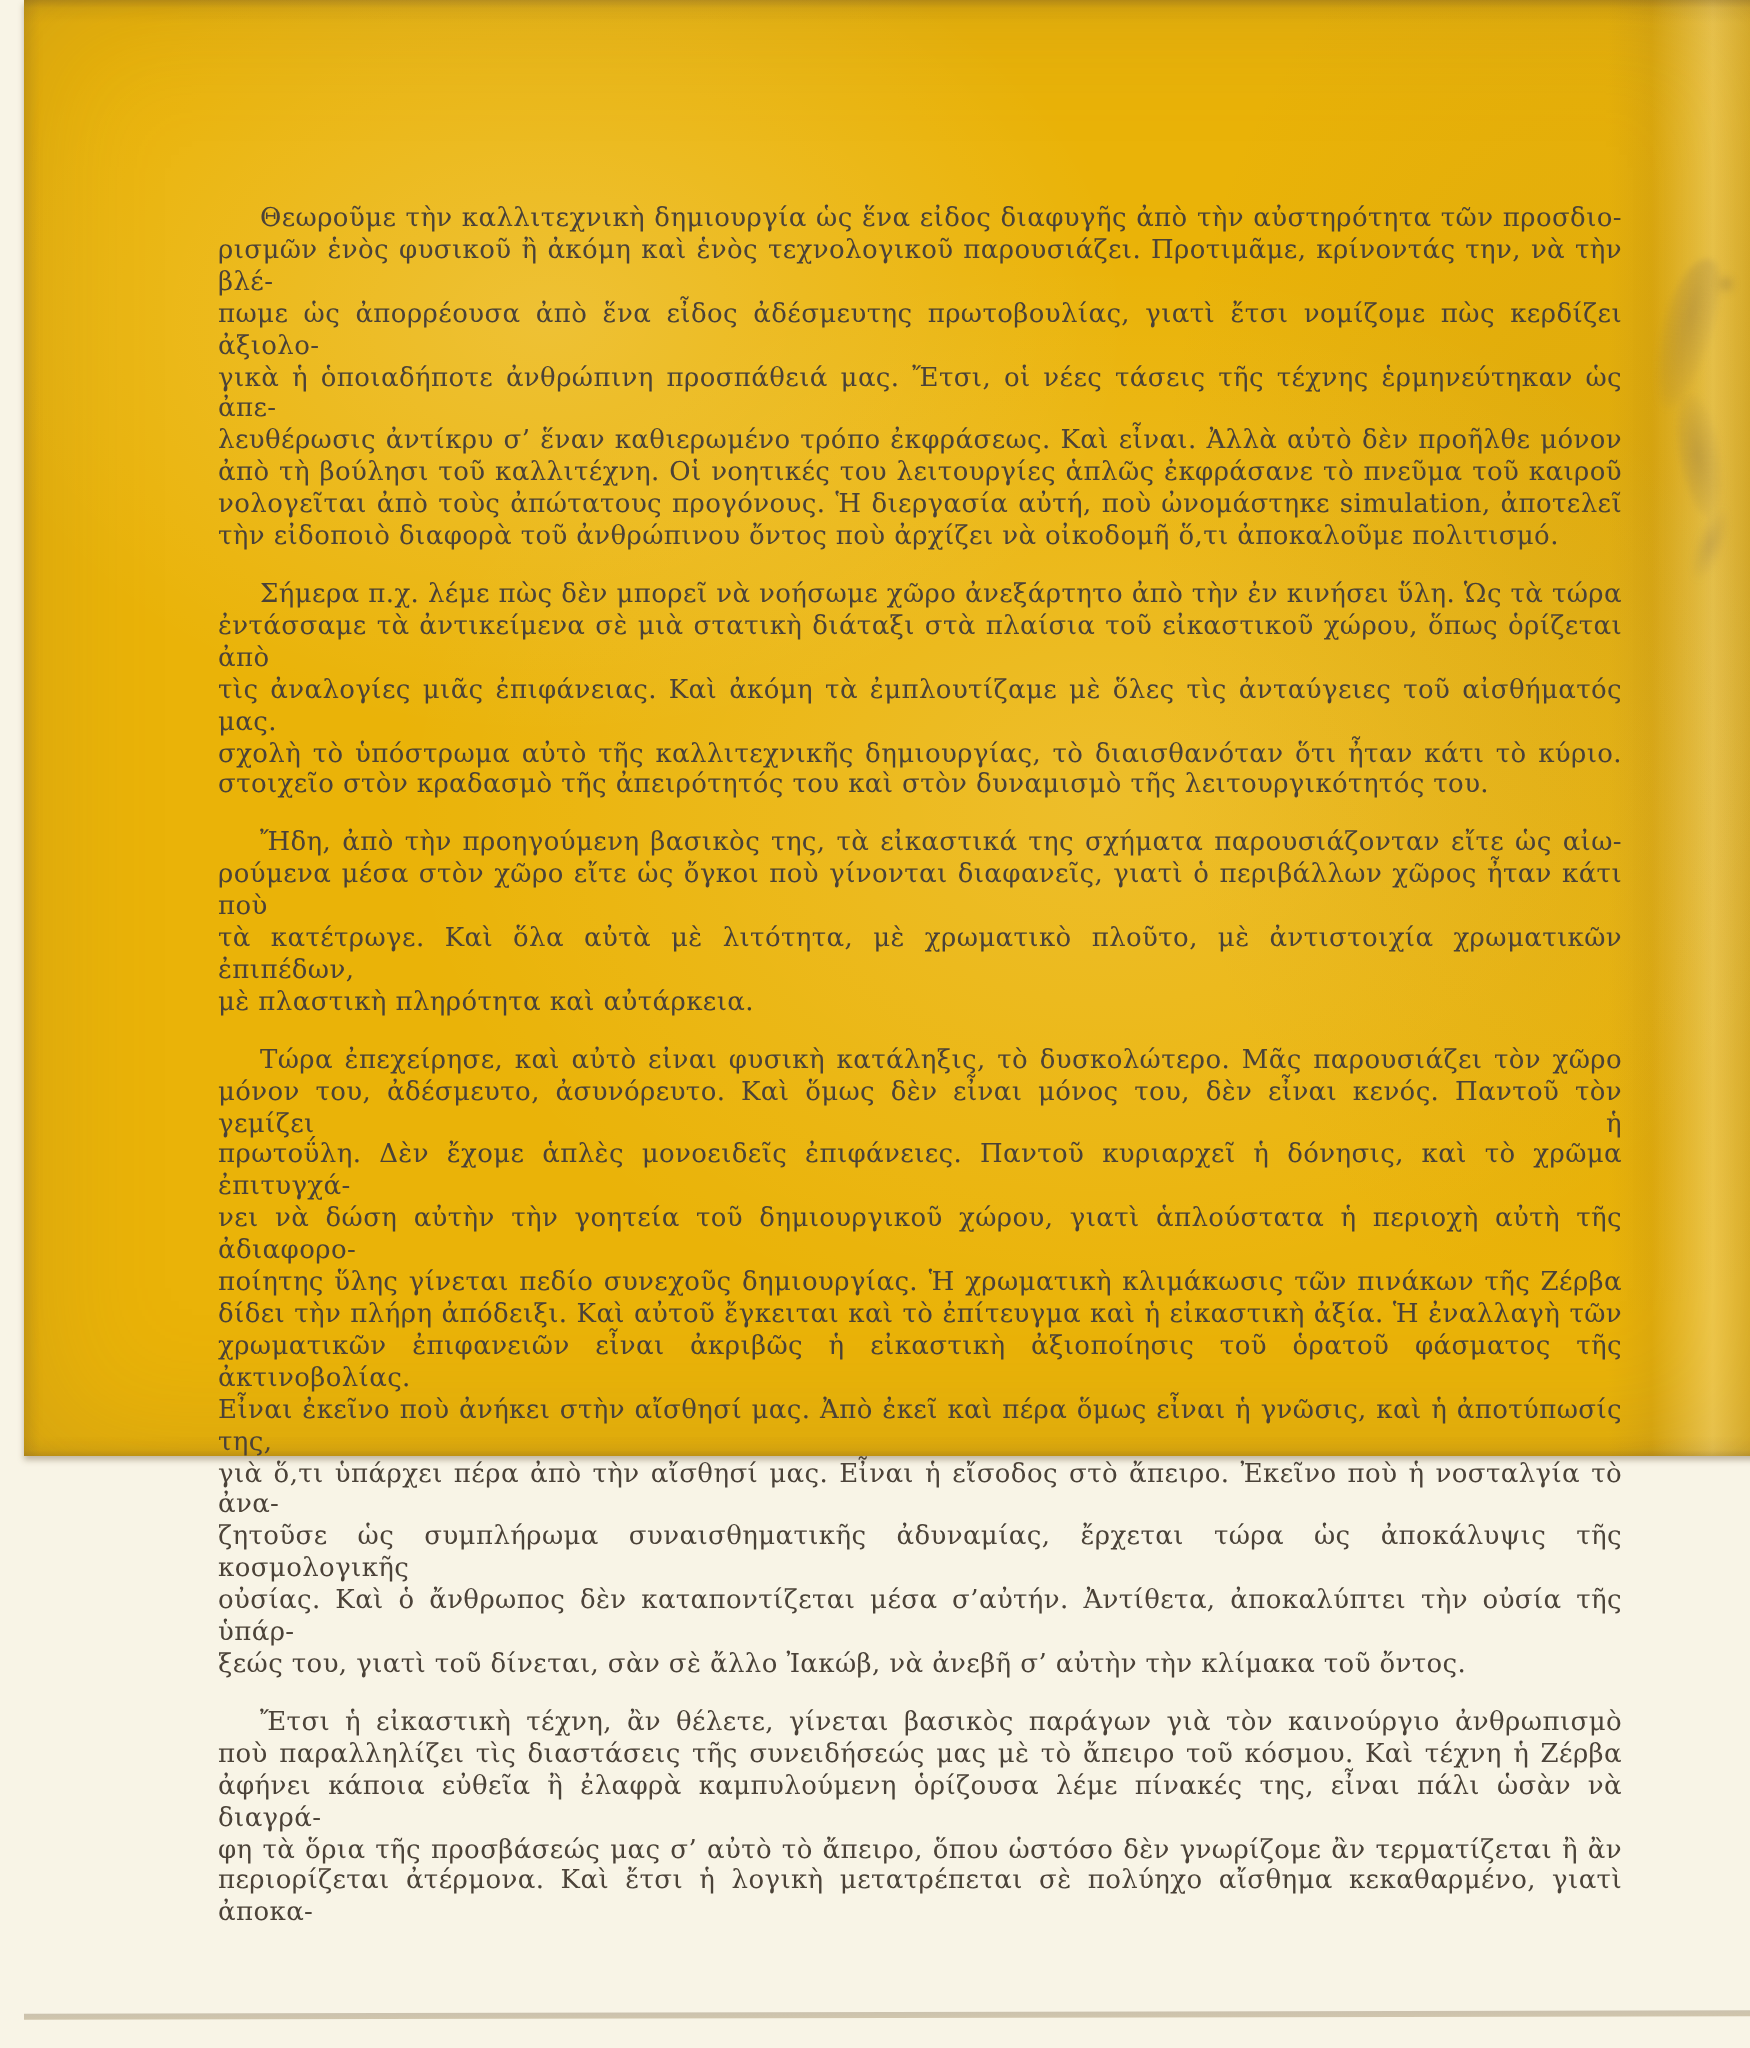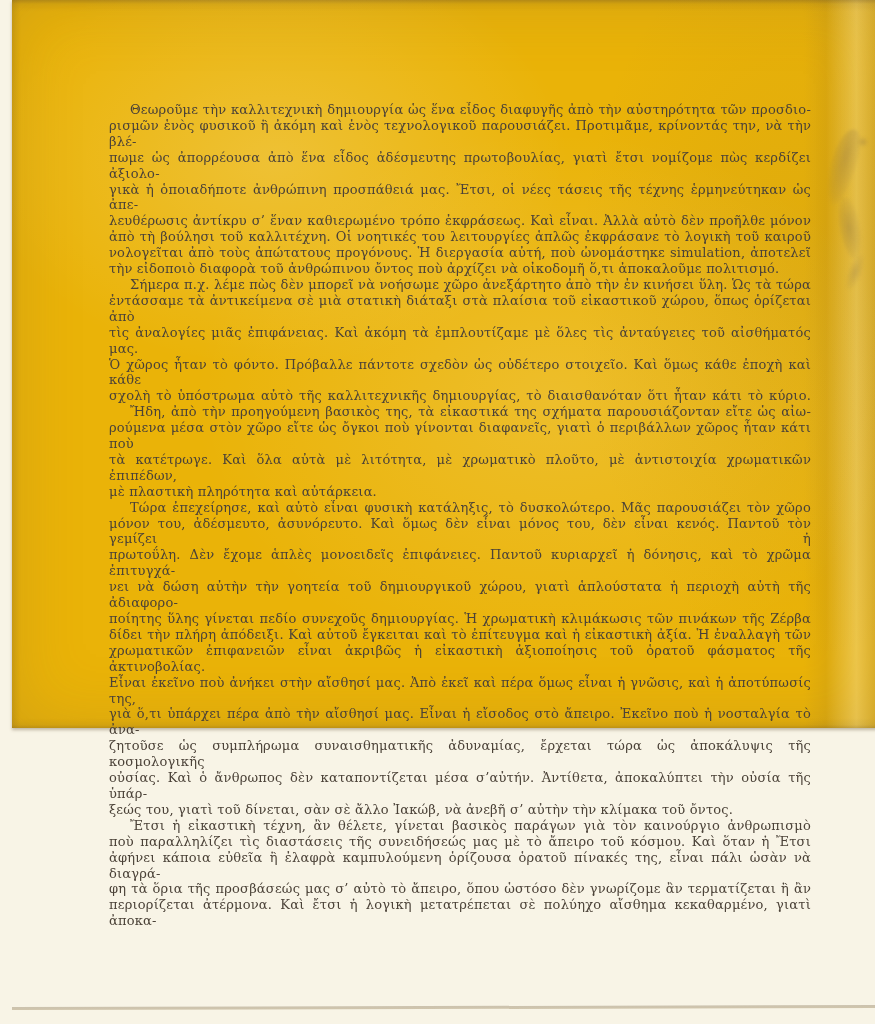--- a/index.html
+++ b/index.html
@@ -54,21 +54,21 @@
     border-radius:50%;
   }
   .text-block{
     position:absolute;left:97px;top:102px;width:702px;
     color:#4b4238;
     font-size:13px;
     line-height:15.9px;
     letter-spacing:0.2px;
   }
   .para{overflow:hidden;}
-  .para + .para{}
+  .para + .para{margin-top:13px;}
   .line{
     text-align:justify;
     text-align-last:justify;
     white-space:normal;
   }
   .line.first{text-indent:21px;}
   .line.last{text-align-last:left;}
   .bottom-edge{
     position:absolute;left:0;top:1006px;width:875px;height:3px;
     background:linear-gradient(180deg, rgba(100,78,45,0.30), rgba(160,140,100,0.45));
@@ -86,30 +86,30 @@
   <div class="stain stain-d"></div>
 
   <div class="text-block">
     <div id="paragraphs">
         <div class="para">
           <div class="line first">Θεωροῦμε τὴν καλλιτεχνικὴ δημιουργία ὡς ἕνα εἶδος διαφυγῆς ἀπὸ τὴν αὐστηρότητα τῶν προσδιο-</div>
           <div class="line">ρισμῶν ἑνὸς φυσικοῦ ἢ ἀκόμη καὶ ἑνὸς τεχνολογικοῦ παρουσιάζει. Προτιμᾶμε, κρίνοντάς την, νὰ τὴν βλέ-</div>
           <div class="line">πωμε ὡς ἀπορρέουσα ἀπὸ ἕνα εἶδος ἀδέσμευτης πρωτοβουλίας, γιατὶ ἔτσι νομίζομε πὼς κερδίζει ἀξιολο-</div>
           <div class="line">γικὰ ἡ ὁποιαδήποτε ἀνθρώπινη προσπάθειά μας. Ἔτσι, οἱ νέες τάσεις τῆς τέχνης ἑρμηνεύτηκαν ὡς ἀπε-</div>
           <div class="line">λευθέρωσις ἀντίκρυ σ’ ἕναν καθιερωμένο τρόπο ἐκφράσεως. Καὶ εἶναι. Ἀλλὰ αὐτὸ δὲν προῆλθε μόνον</div>
-          <div class="line">ἀπὸ τὴ βούλησι τοῦ καλλιτέχνη. Οἱ νοητικές του λειτουργίες ἁπλῶς ἐκφράσανε τὸ λογικὴ τοῦ καιροῦ</div>
+          <div class="line">ἀπὸ τὴ βούλησι τοῦ καλλιτέχνη. Οἱ νοητικές του λειτουργίες ἁπλῶς ἐκφράσανε τὸ πνεῦμα τοῦ καιροῦ</div>
           <div class="line">νολογεῖται ἀπὸ τοὺς ἀπώτατους προγόνους. Ἡ διεργασία αὐτή, ποὺ ὠνομάστηκε simulation, ἀποτελεῖ</div>
           <div class="line last">τὴν εἰδοποιὸ διαφορὰ τοῦ ἀνθρώπινου ὄντος ποὺ ἀρχίζει νὰ οἰκοδομῆ ὅ,τι ἀποκαλοῦμε πολιτισμό.</div>
         </div>
         <div class="para">
           <div class="line first">Σήμερα π.χ. λέμε πὼς δὲν μπορεῖ νὰ νοήσωμε χῶρο ἀνεξάρτητο ἀπὸ τὴν ἐν κινήσει ὕλη. Ὡς τὰ τώρα</div>
           <div class="line">ἐντάσσαμε τὰ ἀντικείμενα σὲ μιὰ στατικὴ διάταξι στὰ πλαίσια τοῦ εἰκαστικοῦ χώρου, ὅπως ὁρίζεται ἀπὸ</div>
           <div class="line">τὶς ἀναλογίες μιᾶς ἐπιφάνειας. Καὶ ἀκόμη τὰ ἐμπλουτίζαμε μὲ ὅλες τὶς ἀνταύγειες τοῦ αἰσθήματός μας.</div>
-          <div class="line">Ὁ χῶρος ἦταν τὸ φόντο. Πρόβαλλε πάντοτε σχεδὸν ὡς οὐδέτερο στοιχεῖο. Καὶ ὅμως κάθε ἐποχὴ καὶ κάθε</div>
           <div class="line">σχολὴ τὸ ὑπόστρωμα αὐτὸ τῆς καλλιτεχνικῆς δημιουργίας, τὸ διαισθανόταν ὅτι ἦταν κάτι τὸ κύριο.</div>
+          <div class="line last">στοιχεῖο στὸν κραδασμὸ τῆς ἀπειρότητός του καὶ στὸν δυναμισμὸ τῆς λειτουργικότητός του.</div>
         </div>
         <div class="para">
           <div class="line first">Ἤδη, ἀπὸ τὴν προηγούμενη βασικὸς της, τὰ εἰκαστικά της σχήματα παρουσιάζονταν εἴτε ὡς αἰω-</div>
           <div class="line">ρούμενα μέσα στὸν χῶρο εἴτε ὡς ὄγκοι ποὺ γίνονται διαφανεῖς, γιατὶ ὁ περιβάλλων χῶρος ἦταν κάτι ποὺ</div>
           <div class="line">τὰ κατέτρωγε. Καὶ ὅλα αὐτὰ μὲ λιτότητα, μὲ χρωματικὸ πλοῦτο, μὲ ἀντιστοιχία χρωματικῶν ἐπιπέδων,</div>
           <div class="line last">μὲ πλαστικὴ πληρότητα καὶ αὐτάρκεια.</div>
         </div>
         <div class="para">
           <div class="line first">Τώρα ἐπεχείρησε, καὶ αὐτὸ εἶναι φυσικὴ κατάληξις, τὸ δυσκολώτερο. Μᾶς παρουσιάζει τὸν χῶρο</div>
           <div class="line">μόνον του, ἀδέσμευτο, ἀσυνόρευτο. Καὶ ὅμως δὲν εἶναι μόνος του, δὲν εἶναι κενός. Παντοῦ τὸν γεμίζει ἡ</div>
@@ -119,22 +119,22 @@
           <div class="line">δίδει τὴν πλήρη ἀπόδειξι. Καὶ αὐτοῦ ἔγκειται καὶ τὸ ἐπίτευγμα καὶ ἡ εἰκαστικὴ ἀξία. Ἡ ἐναλλαγὴ τῶν</div>
           <div class="line">χρωματικῶν ἐπιφανειῶν εἶναι ἀκριβῶς ἡ εἰκαστικὴ ἀξιοποίησις τοῦ ὁρατοῦ φάσματος τῆς ἀκτινοβολίας.</div>
           <div class="line">Εἶναι ἐκεῖνο ποὺ ἀνήκει στὴν αἴσθησί μας. Ἀπὸ ἐκεῖ καὶ πέρα ὅμως εἶναι ἡ γνῶσις, καὶ ἡ ἀποτύπωσίς της,</div>
           <div class="line">γιὰ ὅ,τι ὑπάρχει πέρα ἀπὸ τὴν αἴσθησί μας. Εἶναι ἡ εἴσοδος στὸ ἄπειρο. Ἐκεῖνο ποὺ ἡ νοσταλγία τὸ ἀνα-</div>
           <div class="line">ζητοῦσε ὡς συμπλήρωμα συναισθηματικῆς ἀδυναμίας, ἔρχεται τώρα ὡς ἀποκάλυψις τῆς κοσμολογικῆς</div>
           <div class="line">οὐσίας. Καὶ ὁ ἄνθρωπος δὲν καταποντίζεται μέσα σ’αὐτήν. Ἀντίθετα, ἀποκαλύπτει τὴν οὐσία τῆς ὑπάρ-</div>
           <div class="line last">ξεώς του, γιατὶ τοῦ δίνεται, σὰν σὲ ἄλλο Ἰακώβ, νὰ ἀνεβῆ σ’ αὐτὴν τὴν κλίμακα τοῦ ὄντος.</div>
         </div>
         <div class="para">
           <div class="line first">Ἔτσι ἡ εἰκαστικὴ τέχνη, ἂν θέλετε, γίνεται βασικὸς παράγων γιὰ τὸν καινούργιο ἀνθρωπισμὸ</div>
-          <div class="line">ποὺ παραλληλίζει τὶς διαστάσεις τῆς συνειδήσεώς μας μὲ τὸ ἄπειρο τοῦ κόσμου. Καὶ ὅταν ἡ Ἔτσι</div>
-          <div class="line">ἀφήνει κάποια εὐθεῖα ἢ ἐλαφρὰ καμπυλούμενη ὁρίζουσα ὁρατοῦ πίνακές της, εἶναι πάλι ὡσὰν νὰ διαγρά-</div>
+          <div class="line">ποὺ παραλληλίζει τὶς διαστάσεις τῆς συνειδήσεώς μας μὲ τὸ ἄπειρο τοῦ κόσμου. Καὶ τέχνη ἡ Ζέρβα</div>
+          <div class="line">ἀφήνει κάποια εὐθεῖα ἢ ἐλαφρὰ καμπυλούμενη ὁρίζουσα λέμε πίνακές της, εἶναι πάλι ὡσὰν νὰ διαγρά-</div>
           <div class="line">φη τὰ ὅρια τῆς προσβάσεώς μας σ’ αὐτὸ τὸ ἄπειρο, ὅπου ὡστόσο δὲν γνωρίζομε ἂν τερματίζεται ἢ ἂν</div>
           <div class="line">περιορίζεται ἀτέρμονα. Καὶ ἔτσι ἡ λογικὴ μετατρέπεται σὲ πολύηχο αἴσθημα κεκαθαρμένο, γιατὶ ἀποκα-</div>
         </div>
       </div>
 
   </div>
 
   <div class="bottom-edge"></div>
 </div>
 

